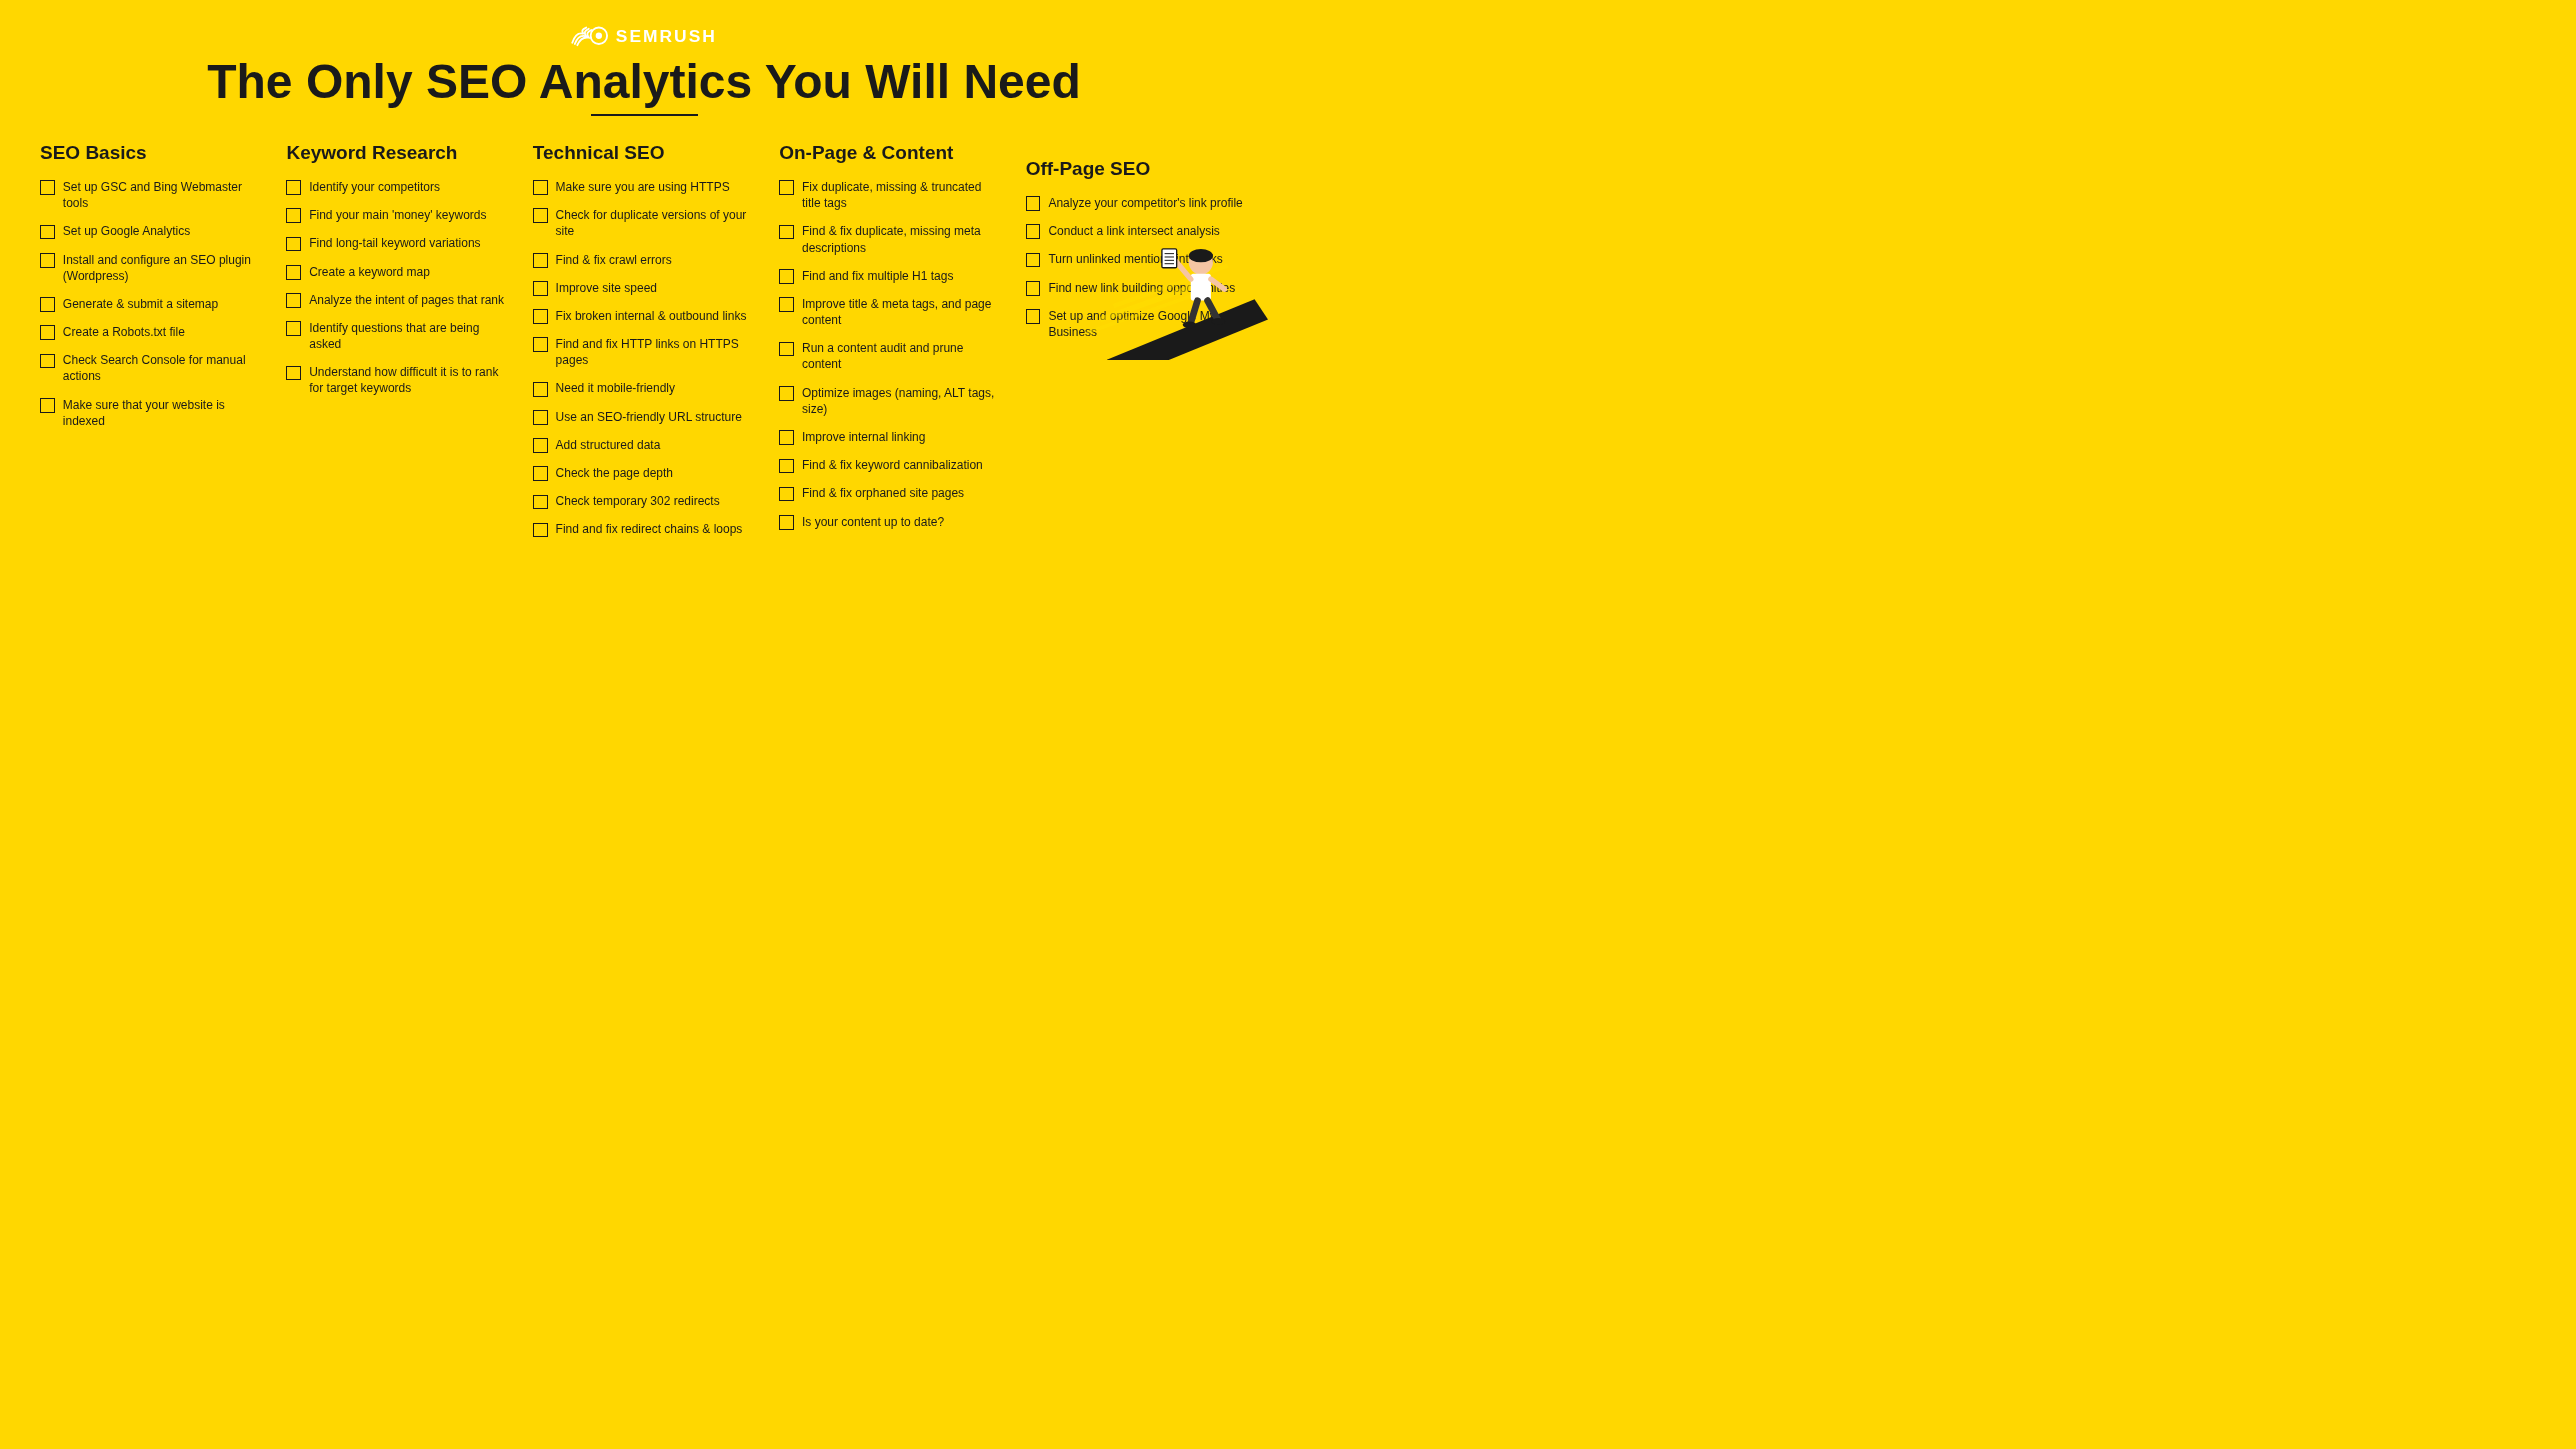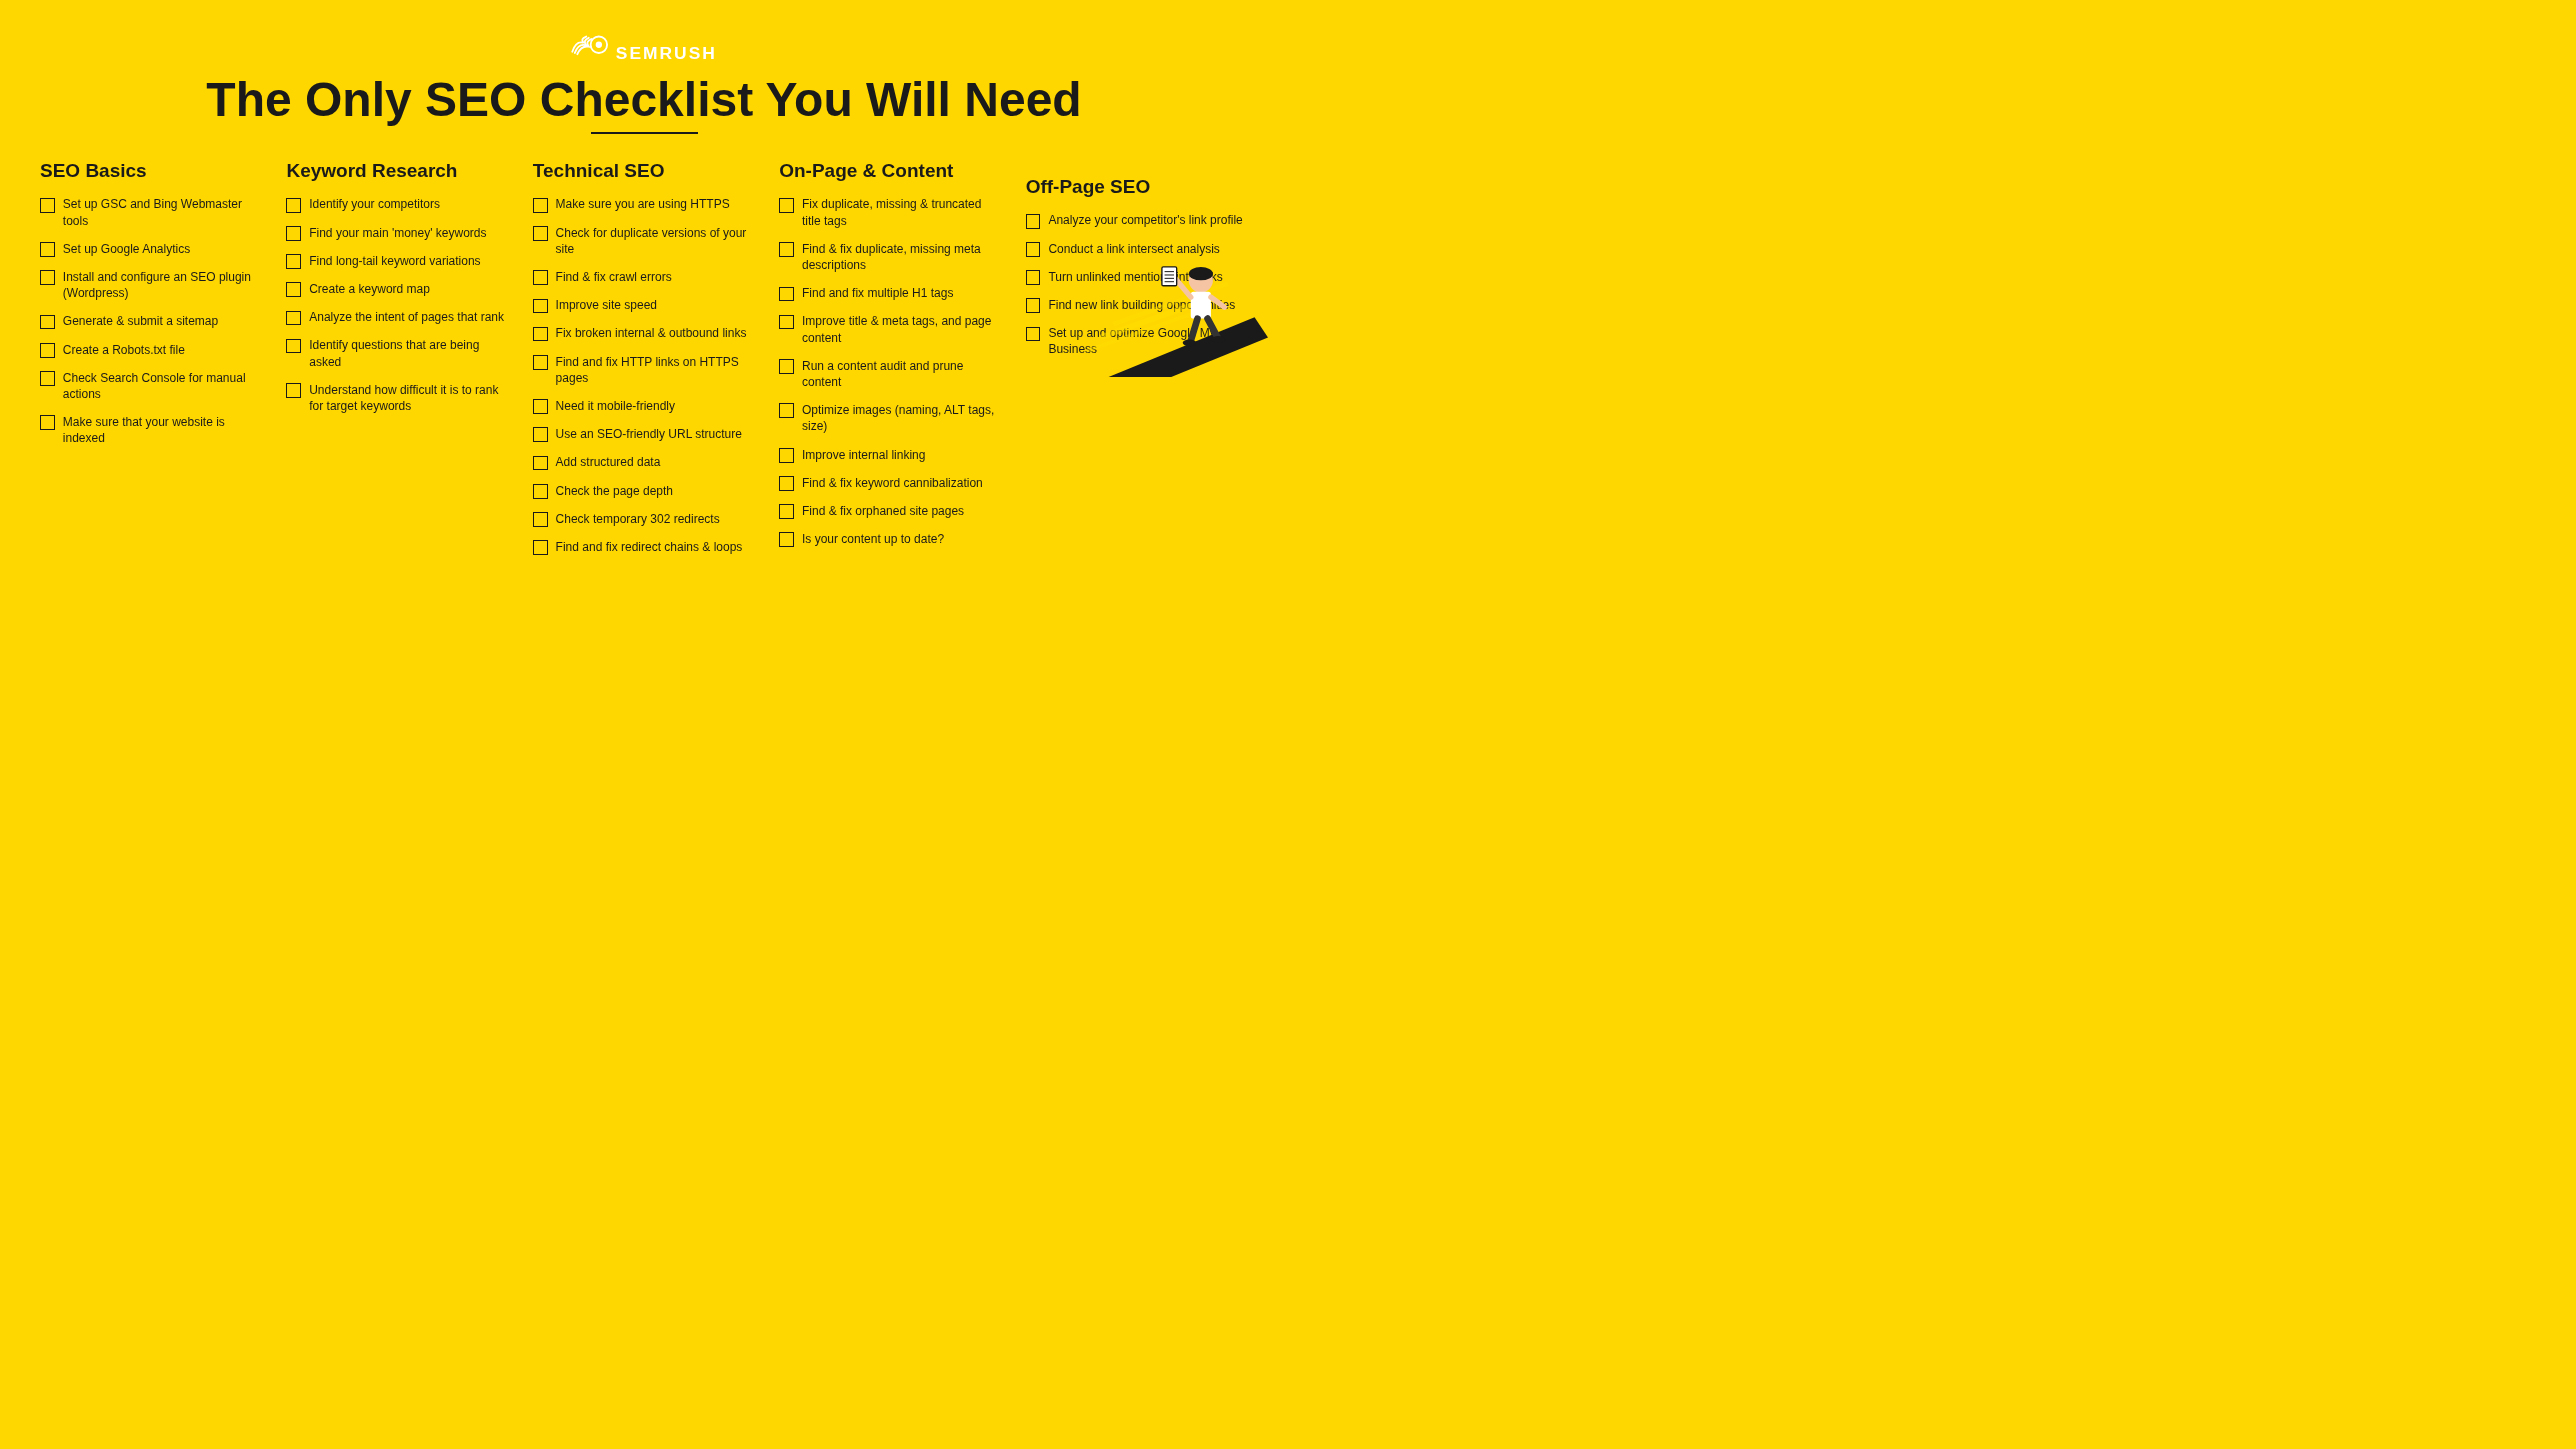--- a/index.html
+++ b/index.html
@@ -33,21 +33,20 @@
     .logo-icon svg {
       width: 38px;
       height: 21.5px;
     }
     .logo-text {
       font-size: 17.4px;
       font-weight: 900;
       color: #fff;
       letter-spacing: 2px;
       text-transform: uppercase;
-      margin-top: 18px;
     }
     .main-title {
       font-size: 48px;
       font-weight: 900;
       color: #1a1a1a;
       line-height: 1.1;
       margin-bottom: 5.4px;
     }
     .title-underline {
       width: 107px;
@@ -130,21 +129,21 @@
           <path d="M6 30 Q12 14 24 18 Q18 10 28 6" stroke="white" stroke-width="3" fill="none" stroke-linecap="round"></path>
           <path d="M10 32 Q16 18 28 20 Q22 12 32 8" stroke="white" stroke-width="3" fill="none" stroke-linecap="round"></path>
 
           <circle cx="44" cy="17" r="13" stroke="white" stroke-width="3" fill="none"></circle>
 
           <circle cx="44" cy="17" r="5" fill="white"></circle>
         </svg>
       </div>
       <span class="logo-text">SEMRUSH</span>
     </div>
-    <h1 class="main-title">The Only SEO Checklist You Will Need</h1>
+    <h1 class="main-title">The Only SEO Analytics You Will Need</h1>
     <div class="title-underline"></div>
   </div>
 
   <div class="columns" id="columns-container">
   <div class="col">
         <div class="col-header">SEO Basics</div>
         <ul class="checklist">
           <li class="checklist-item">
             <div class="checkbox"></div>
             <span>Set up GSC and Bing Webmaster tools</span>

